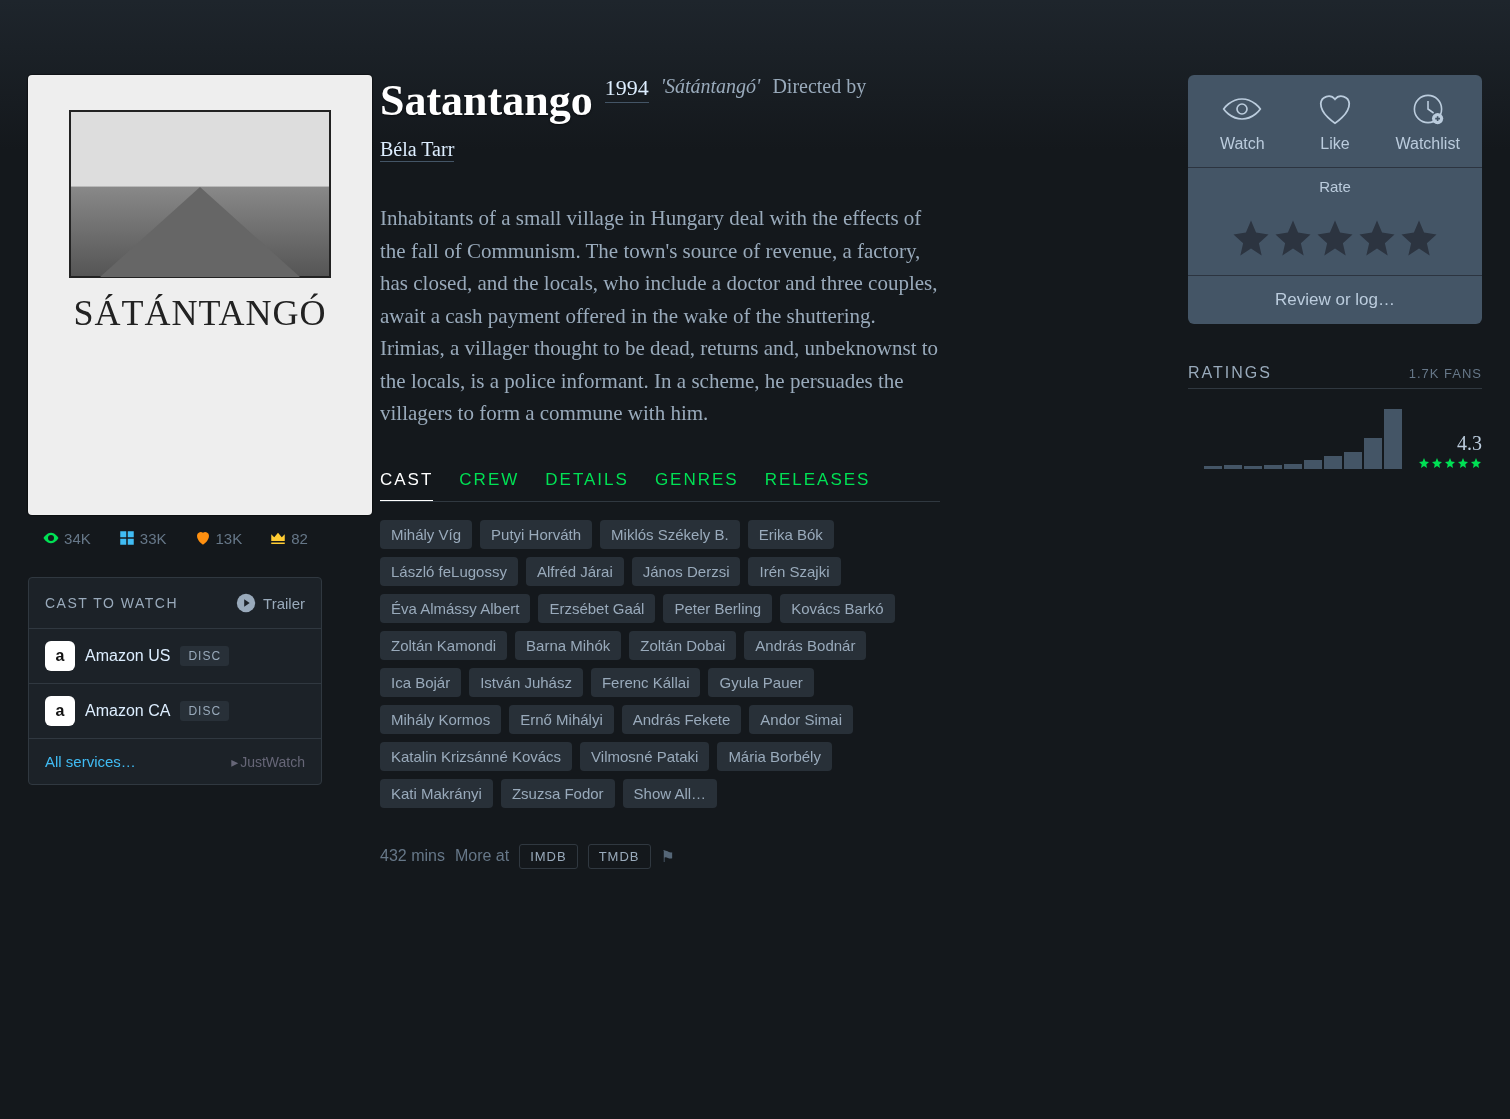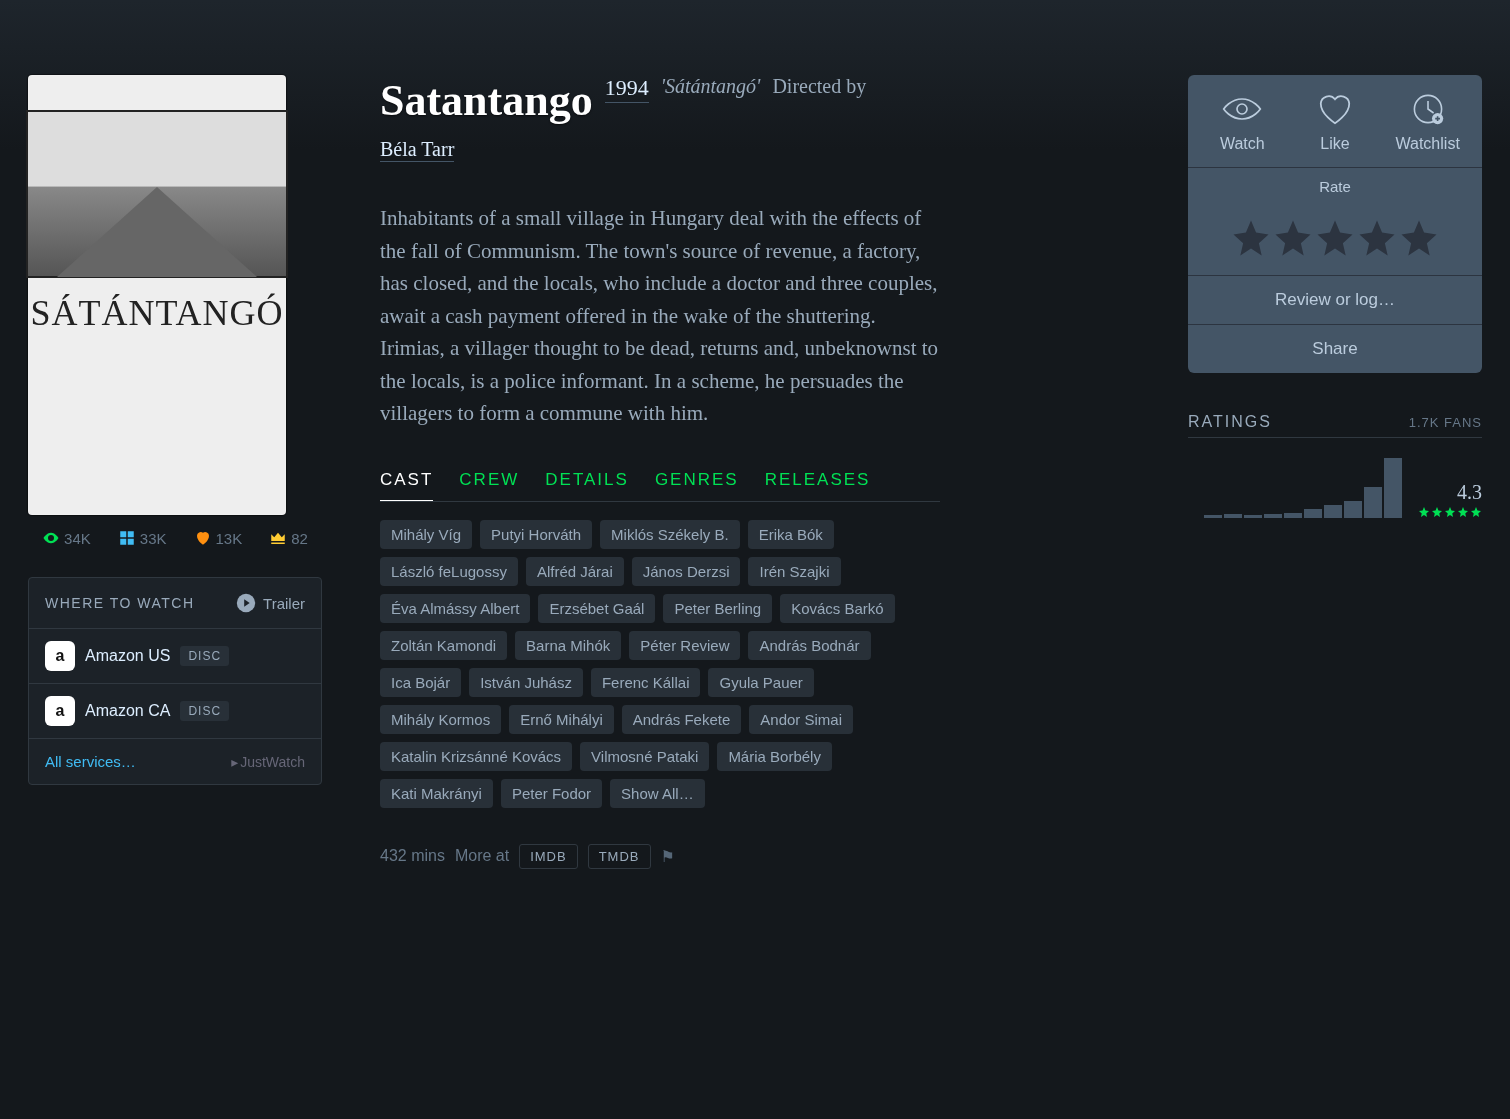--- a/index.html
+++ b/index.html
@@ -8,21 +8,21 @@
     background-image: linear-gradient(180deg, rgba(40,50,60,0.5) 0%, rgba(20,24,28,0.95) 150px, #14181c 300px);
     color: #9ab;
     font-family: -apple-system, BlinkMacSystemFont, "Segoe UI", Arial, sans-serif;
     min-height: 1119px;
     width: 1510px;
     padding-bottom: 60px;
   }
   .container { display: flex; padding: 75px 28px 0 28px; gap: 58px; }
   .left-col { width: 294px; flex-shrink: 0; }
   .poster {
-    width: 258px; height: 440px; background: #eee;
+    width: 344px; height: 440px; background: #eee;
     border: 1px solid rgba(255,255,255,0.15); border-radius: 4px;
     box-shadow: 0 0 1px 1px rgba(0,0,0,0.4);
     display: flex; flex-direction: column; align-items: center;
     padding: 34px 12px 0 12px;
   }
   .poster-img {
     width: 262px; height: 168px; border: 2px solid #222;
     background: linear-gradient(180deg, #ddd 0%, #ddd 45%, #888 46%, #555 100%);
     position: relative;
   }
@@ -136,21 +136,21 @@
       <div class="stat">
         <svg class="yellow" viewBox="0 0 24 24">
             <path d="M3 18h18v2H3zM3 7l4 4 5-6 5 6 4-4v9H3z"></path>
           </svg>
         <span>82</span>
       </div>
     </div>
 
     <div class="where-box">
       <div class="where-head">
-        <span class="where-head-title">WHERE TO WATCH</span>
+        <span class="where-head-title">CAST TO WATCH</span>
         <span class="trailer">
           <svg width="22" height="22" viewBox="0 0 24 24">
               <circle cx="12" cy="12" r="10" fill="#9ab"></circle>
               <path d="M10 8l6 4-6 4z" fill="#1c2228"></path>
             </svg>
           <span>Trailer</span>
         </span>
       </div>
       <div class="where-row">
         <div class="amazon-icon">a</div>
@@ -195,35 +195,35 @@
         <span class="chip">László feLugossy</span>
         <span class="chip">Alfréd Járai</span>
         <span class="chip">János Derzsi</span>
         <span class="chip">Irén Szajki</span>
         <span class="chip">Éva Almássy Albert</span>
         <span class="chip">Erzsébet Gaál</span>
         <span class="chip">Peter Berling</span>
         <span class="chip">Kovács Barkó</span>
         <span class="chip">Zoltán Kamondi</span>
         <span class="chip">Barna Mihók</span>
-        <span class="chip">Péter Review</span>
+        <span class="chip">Zoltán Dobai</span>
         <span class="chip">András Bodnár</span>
         <span class="chip">Ica Bojár</span>
         <span class="chip">István Juhász</span>
         <span class="chip">Ferenc Kállai</span>
         <span class="chip">Gyula Pauer</span>
         <span class="chip">Mihály Kormos</span>
         <span class="chip">Ernő Mihályi</span>
         <span class="chip">András Fekete</span>
         <span class="chip">Andor Simai</span>
         <span class="chip">Katalin Krizsánné Kovács</span>
         <span class="chip">Vilmosné Pataki</span>
         <span class="chip">Mária Borbély</span>
         <span class="chip">Kati Makrányi</span>
-        <span class="chip">Peter Fodor</span>
+        <span class="chip">Zsuzsa Fodor</span>
         <span class="chip">Show All…</span>
       </div>
 
     <div class="runtime-row">
       <span>432 mins</span>
       <span>More at</span>
       <span class="ext-link">IMDB</span>
       <span class="ext-link">TMDB</span>
       <span class="flag">⚑</span>
     </div>
@@ -269,21 +269,20 @@
             </svg>
           <svg class="star" viewBox="0 0 24 24">
               <path d="M12 2l2.9 6.9L22 10l-5.5 5 1.6 7L12 18l-6.1 4 1.6-7L2 10l7.1-1.1z"></path>
             </svg>
           <svg class="star" viewBox="0 0 24 24">
               <path d="M12 2l2.9 6.9L22 10l-5.5 5 1.6 7L12 18l-6.1 4 1.6-7L2 10l7.1-1.1z"></path>
             </svg>
         </div>
       </div>
       <div class="panel-row">Review or log…</div>
-      <div class="panel-row">Share</div>
     </div>
 
     <div class="ratings-section">
       <div class="ratings-head">
         <span class="ratings-title">RATINGS</span>
         <span class="fans">1.7K FANS</span>
       </div>
       <div class="ratings-body">
         <svg class="halfstar" viewBox="0 0 12 24">
             <path d="M12 2v20l-6.1 2 1.6-7L2 12l7.1-1.1z"></path>

